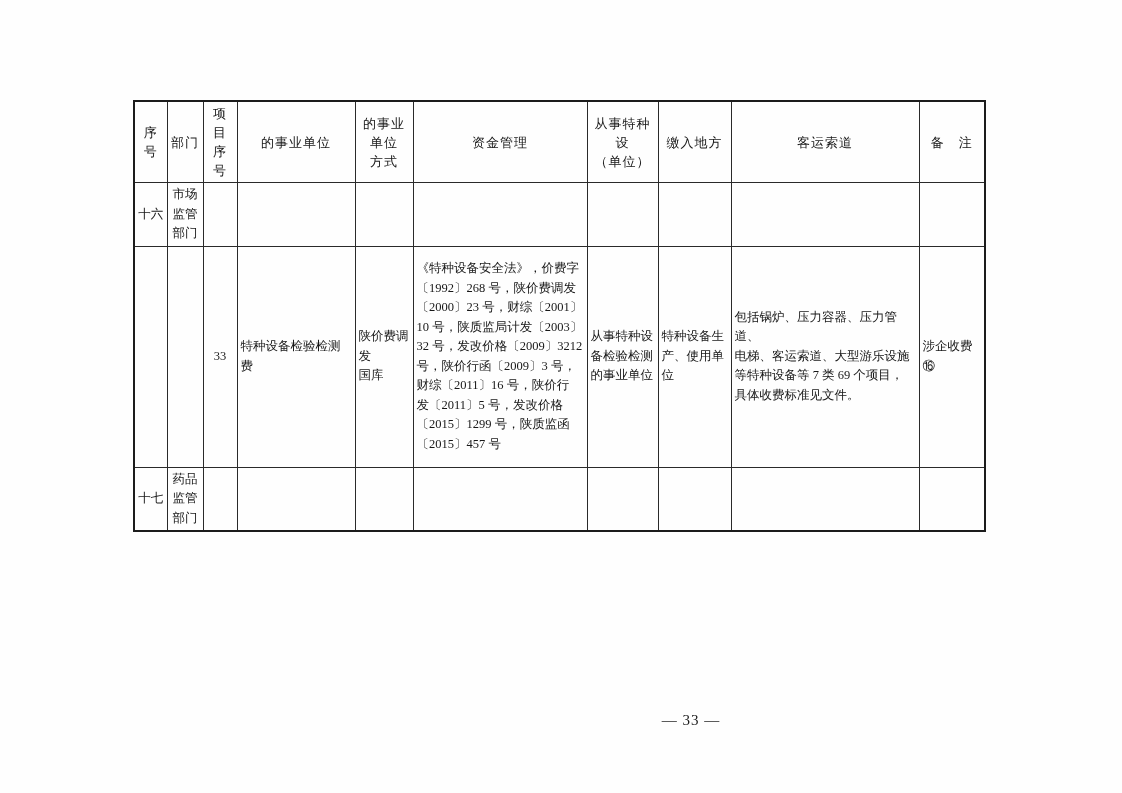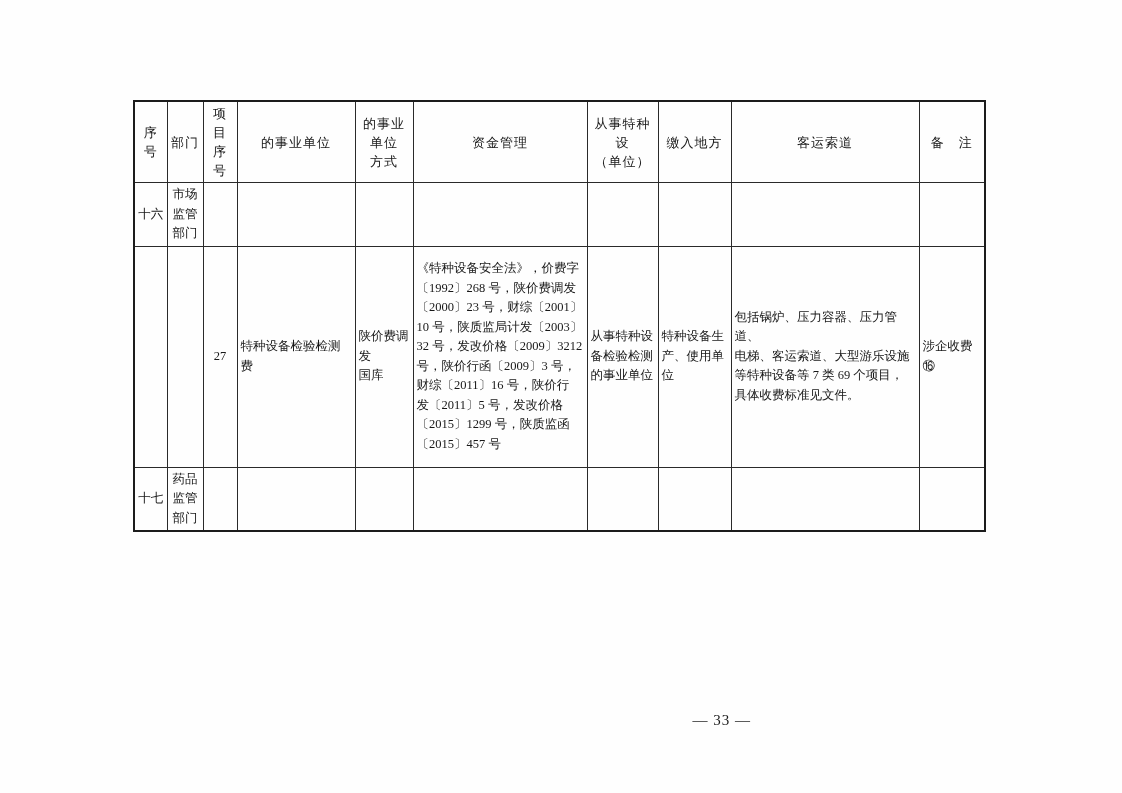--- a/index.html
+++ b/index.html
@@ -51,21 +51,21 @@
   tr.r-head { height: 50px; }
   tr.r-16   { height: 61px; }
   tr.r-33   { height: 221px; }
   tr.r-17   { height: 60px; }
   .col-policy, .col-standard { padding-left: 4px; padding-right: 4px; }
   .page-number {
     position: absolute;
     top: 712px;
     left: 631px;
     width: 120px;
-    text-align: right;
+    text-align: center;
     font-size: 15px;
     letter-spacing: 1px;
     color: #1a1a1a;
   }
 </style>
 </head>
 <body>
 
 <div class="doc-page">
 
@@ -110,21 +110,21 @@
         <td class="left col-policy"></td>
         <td class="left"></td>
         <td class="left"></td>
         <td class="left col-standard"></td>
         <td class="left"></td>
       </tr>
 
       <tr class="r-33">
         <td class="center"></td>
         <td class="center"></td>
-        <td class="center">27</td>
+        <td class="center">33</td>
         <td class="left">特种设备检验检测
 费</td>
         <td class="left">陕价费调发
 国库</td>
         <td class="left col-policy">《特种设备安全法》，价费字
 〔1992〕268 号，陕价费调发
 〔2000〕23 号，财综〔2001〕
 10 号，陕质监局计发〔2003〕
 32 号，发改价格〔2009〕3212
 号，陕价行函〔2009〕3 号，

